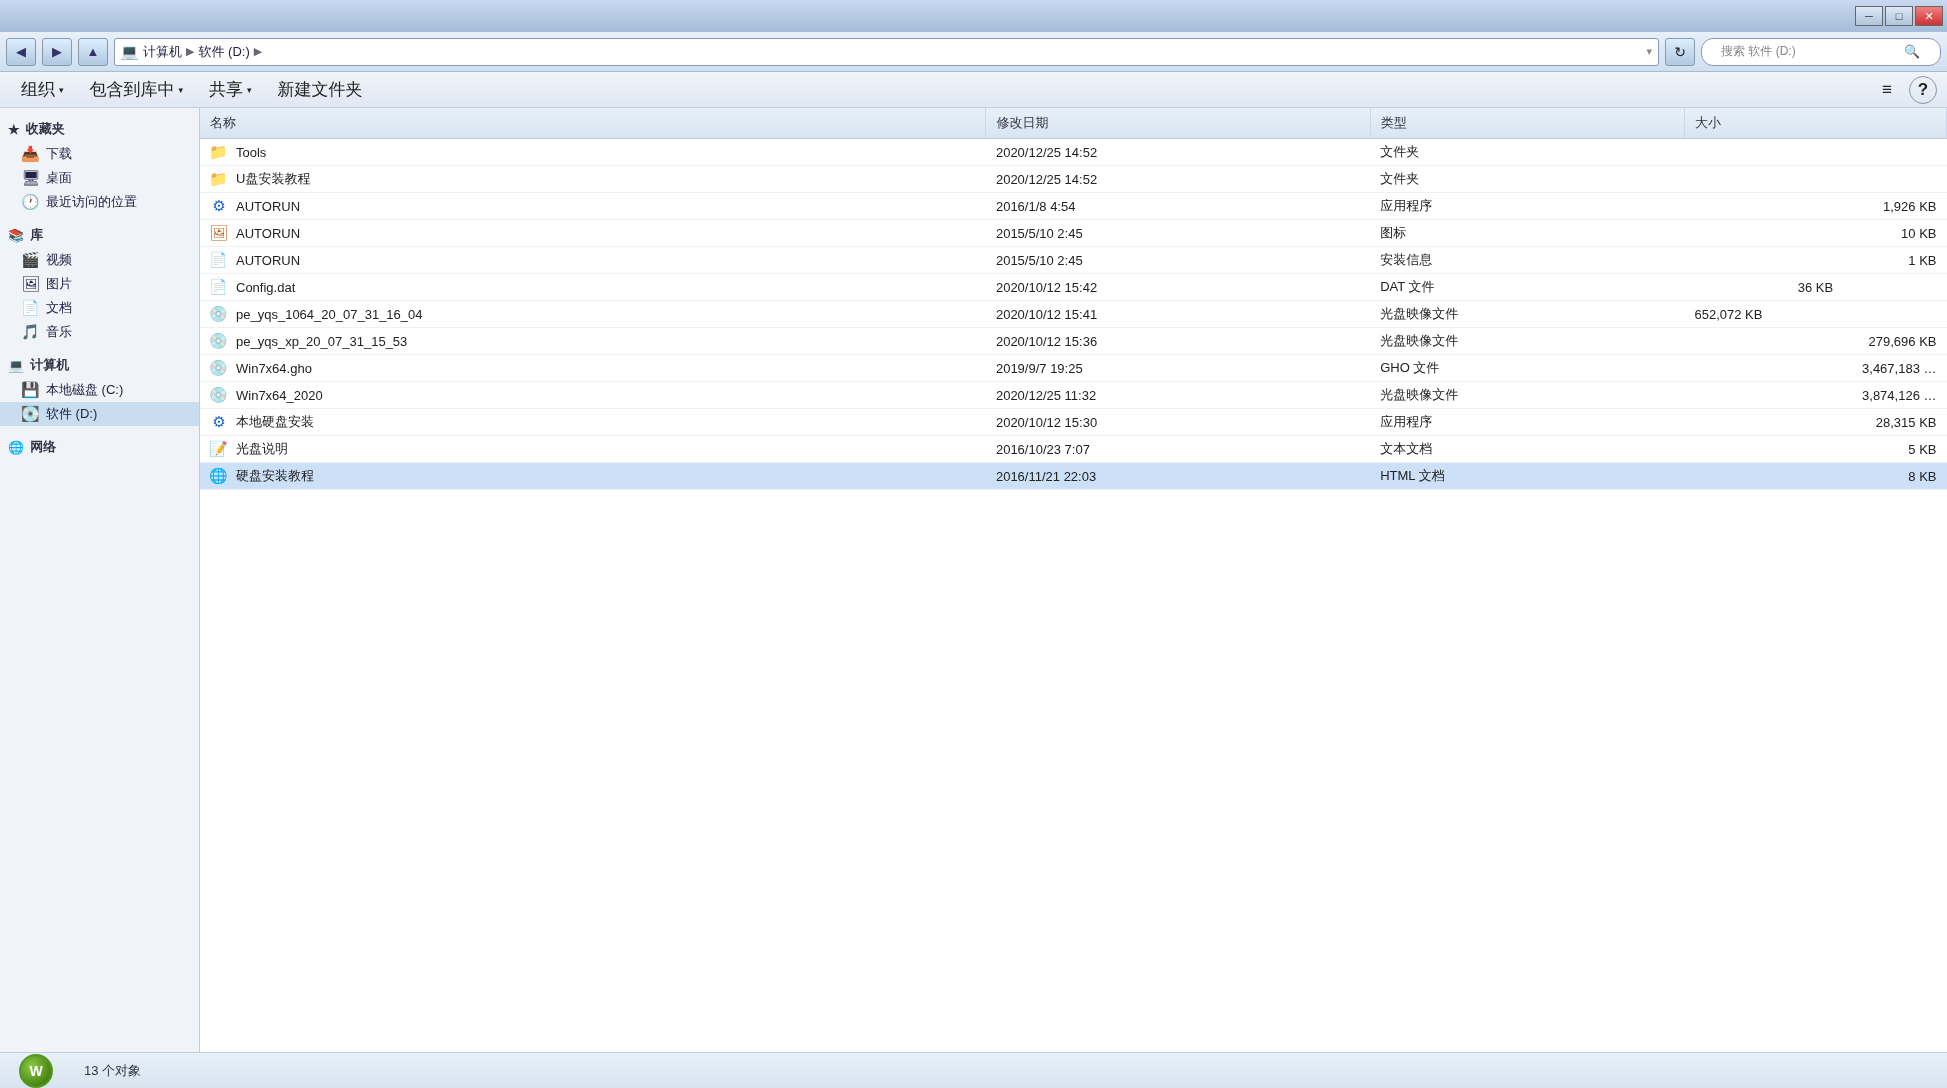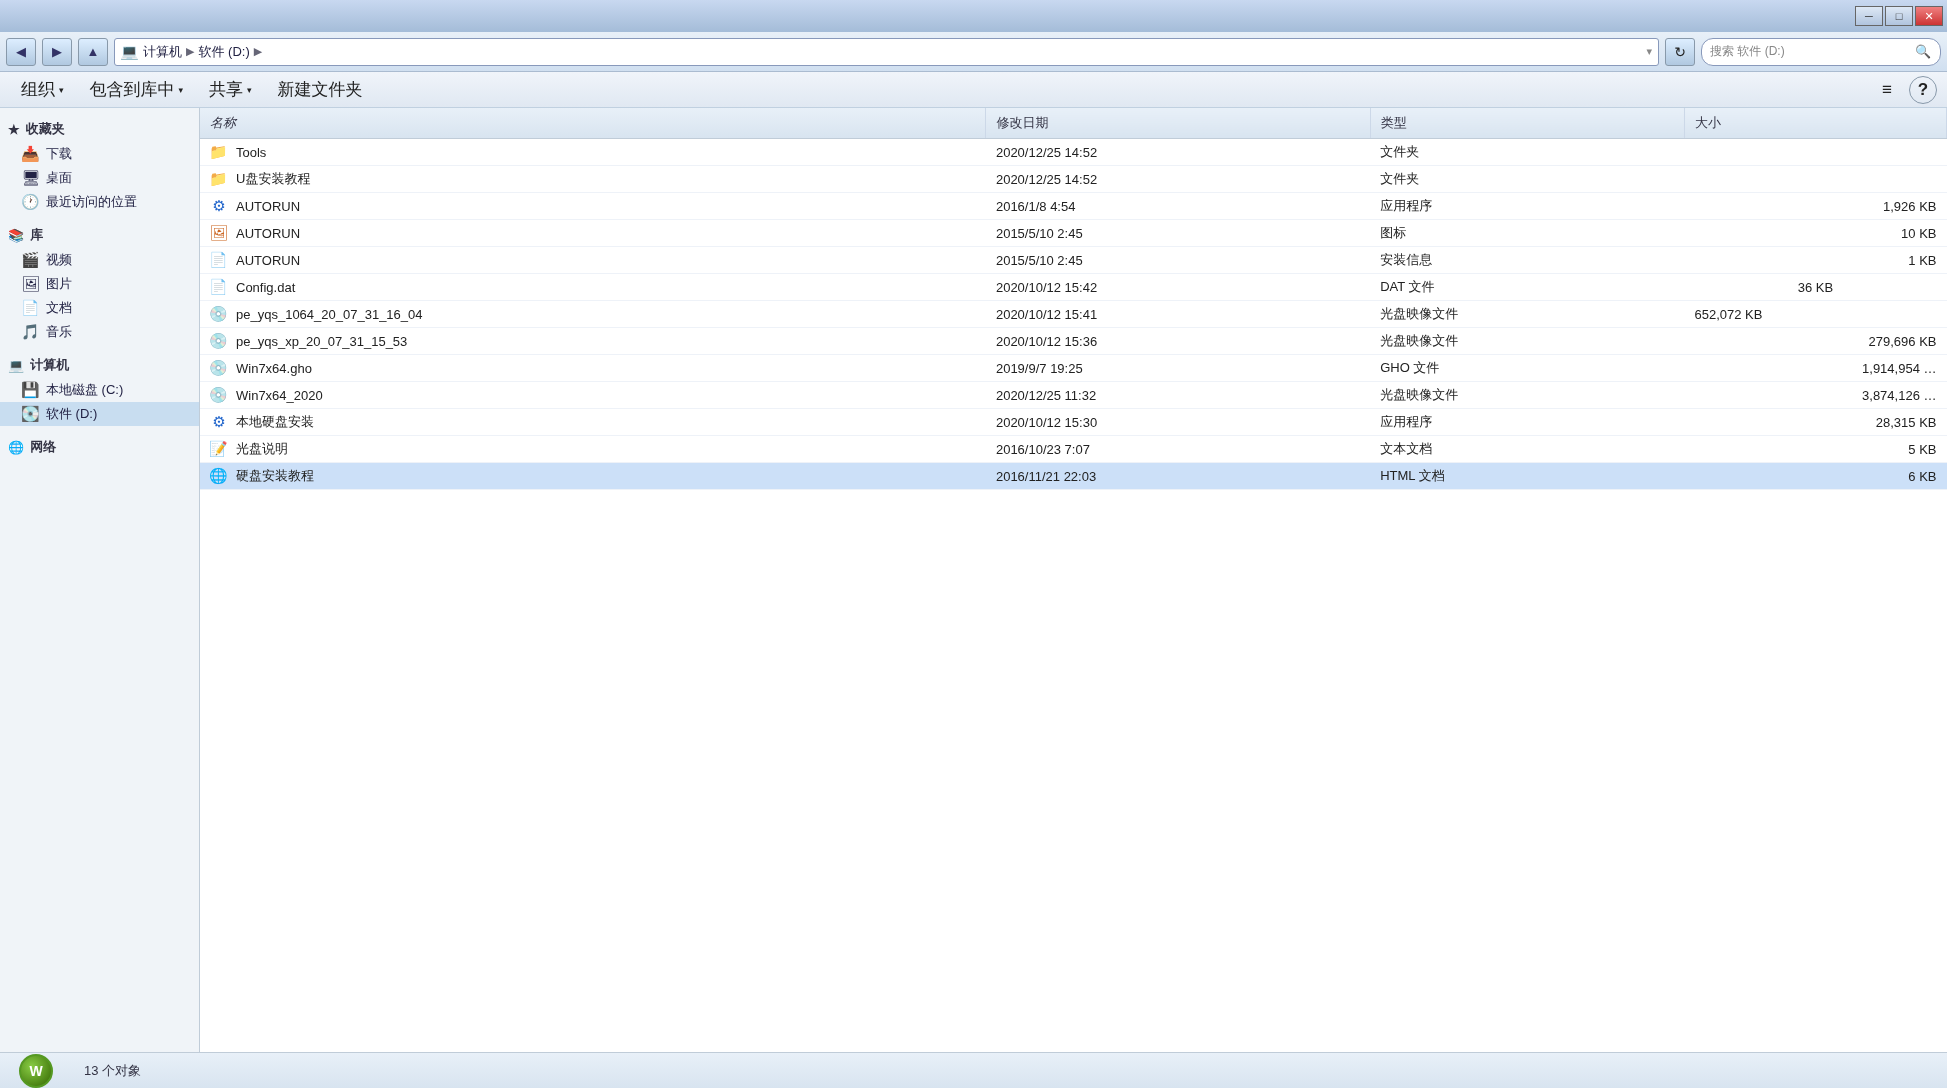--- a/index.html
+++ b/index.html
@@ -89,21 +89,21 @@
       border-radius: 3px;
       font-size: 14px;
     }
     .search-bar {
       width: 240px;
       height: 28px;
       border: 1px solid #8899bb;
       border-radius: 12px;
       display: flex;
       align-items: center;
-      padding: 0 8px;
+      padding: 0 19px;
       background: #fff;
       font-size: 12px;
       color: #888;
     }
     .search-icon-inner {
       margin-left: auto;
       color: #667;
       font-size: 13px;
     }
 
@@ -374,21 +374,21 @@
         <span>网络</span>
       </div>
     </div>
 
   </div>
 
   <div class="file-area">
     <table class="file-table">
       <thead>
         <tr>
-          <th style="width:45%;font-style:italic;">名称</th>
+          <th style="width:45%;">名称</th>
           <th style="width:22%;">修改日期</th>
           <th style="width:18%;">类型</th>
           <th style="width:15%;">大小</th>
         </tr>
       </thead>
       <tbody id="file-tbody">
       <tr>
     <td>
       <div class="name-cell">
         <span class="file-icon" style="color:#e8a820">📁</span>
@@ -478,21 +478,21 @@
   </tr>
           <tr>
     <td>
       <div class="name-cell">
         <span class="file-icon" style="color:#664488">💿</span>
         <span>Win7x64.gho</span>
       </div>
     </td>
     <td>2019/9/7 19:25</td>
     <td>GHO 文件</td>
-    <td style="text-align:right">1,914,954 …</td>
+    <td style="text-align:right">3,467,183 …</td>
   </tr>
           <tr>
     <td>
       <div class="name-cell">
         <span class="file-icon" style="color:#cc4444">💿</span>
         <span>Win7x64_2020</span>
       </div>
     </td>
     <td>2020/12/25 11:32</td>
     <td>光盘映像文件</td>
@@ -522,21 +522,21 @@
   </tr>
           <tr class="selected">
     <td>
       <div class="name-cell">
         <span class="file-icon" style="color:#ee6600">🌐</span>
         <span>硬盘安装教程</span>
       </div>
     </td>
     <td>2016/11/21 22:03</td>
     <td>HTML 文档</td>
-    <td style="text-align:right">6 KB</td>
+    <td style="text-align:right">8 KB</td>
   </tr>
         </tbody>
     </table>
   </div>
 
 </div>
 
 <div class="status-bar">
   <div class="status-logo">
     <div class="logo-circle">W</div>

